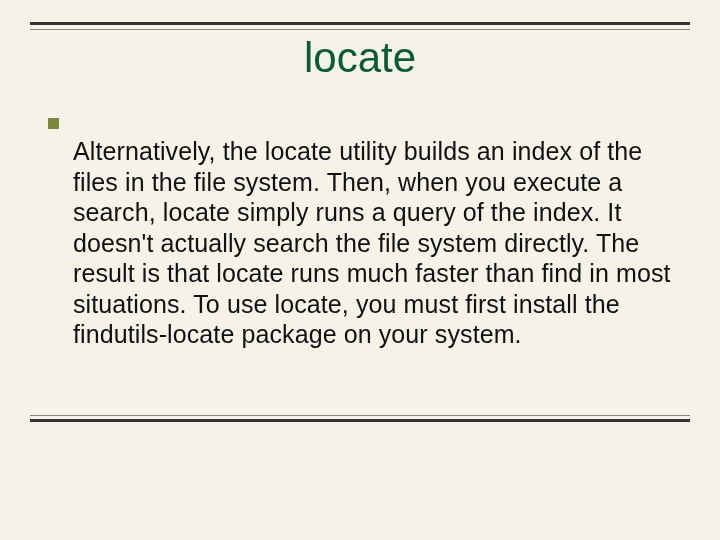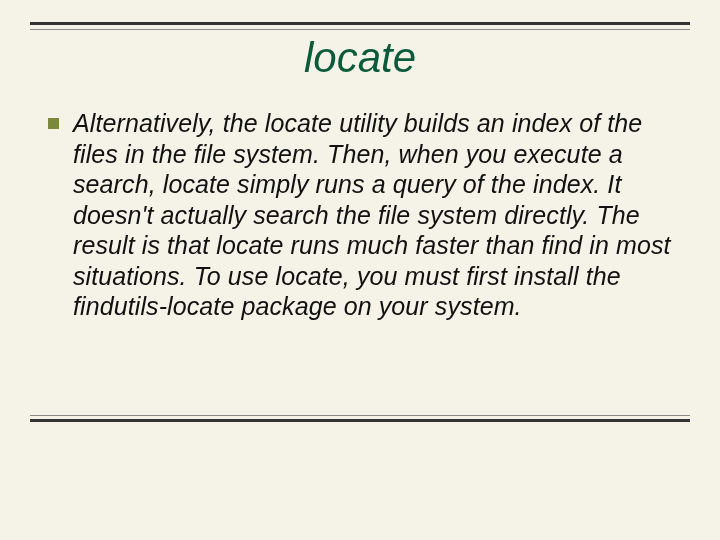--- a/index.html
+++ b/index.html
@@ -9,21 +9,20 @@
     height: 540px;
     background: #f5f2e8;
     font-family: Arial, Helvetica, sans-serif;
     overflow: hidden;
   }
   .slide {
     position: relative;
     width: 720px;
     height: 458px;
     box-sizing: border-box;
-    font-style: italic;
   }
   .rule-top {
     position: absolute;
     left: 30px;
     right: 30px;
     top: 22px;
     height: 0;
     border-top: 3px solid #333;
   }
   .rule-top::after {
@@ -76,20 +75,21 @@
     background: #7a8a3a;
     margin-top: 10px;
     margin-right: 14px;
     flex: 0 0 auto;
   }
   .text {
     font-size: 25px;
     line-height: 1.22;
     color: #111;
     letter-spacing: 0.1px;
+    margin-top: 28px;
   }
 </style>
 </head>
 <body>
 
 <div class="slide">
   <div class="rule-top"></div>
 
   <div class="title">locate</div>
 

